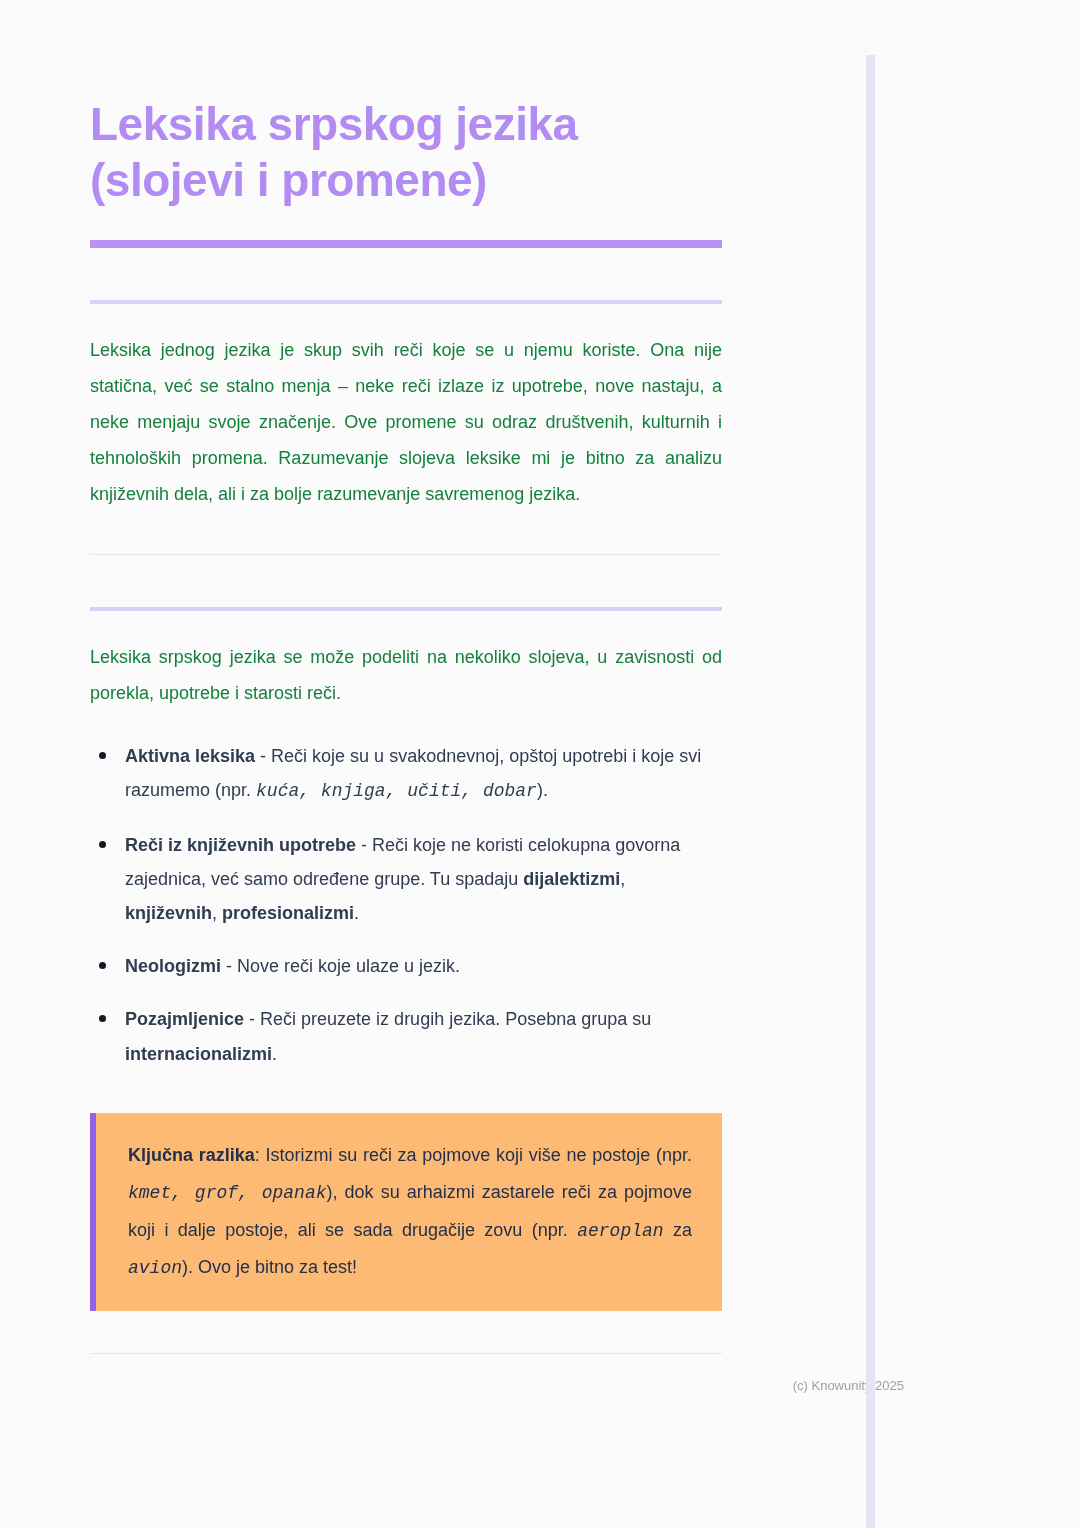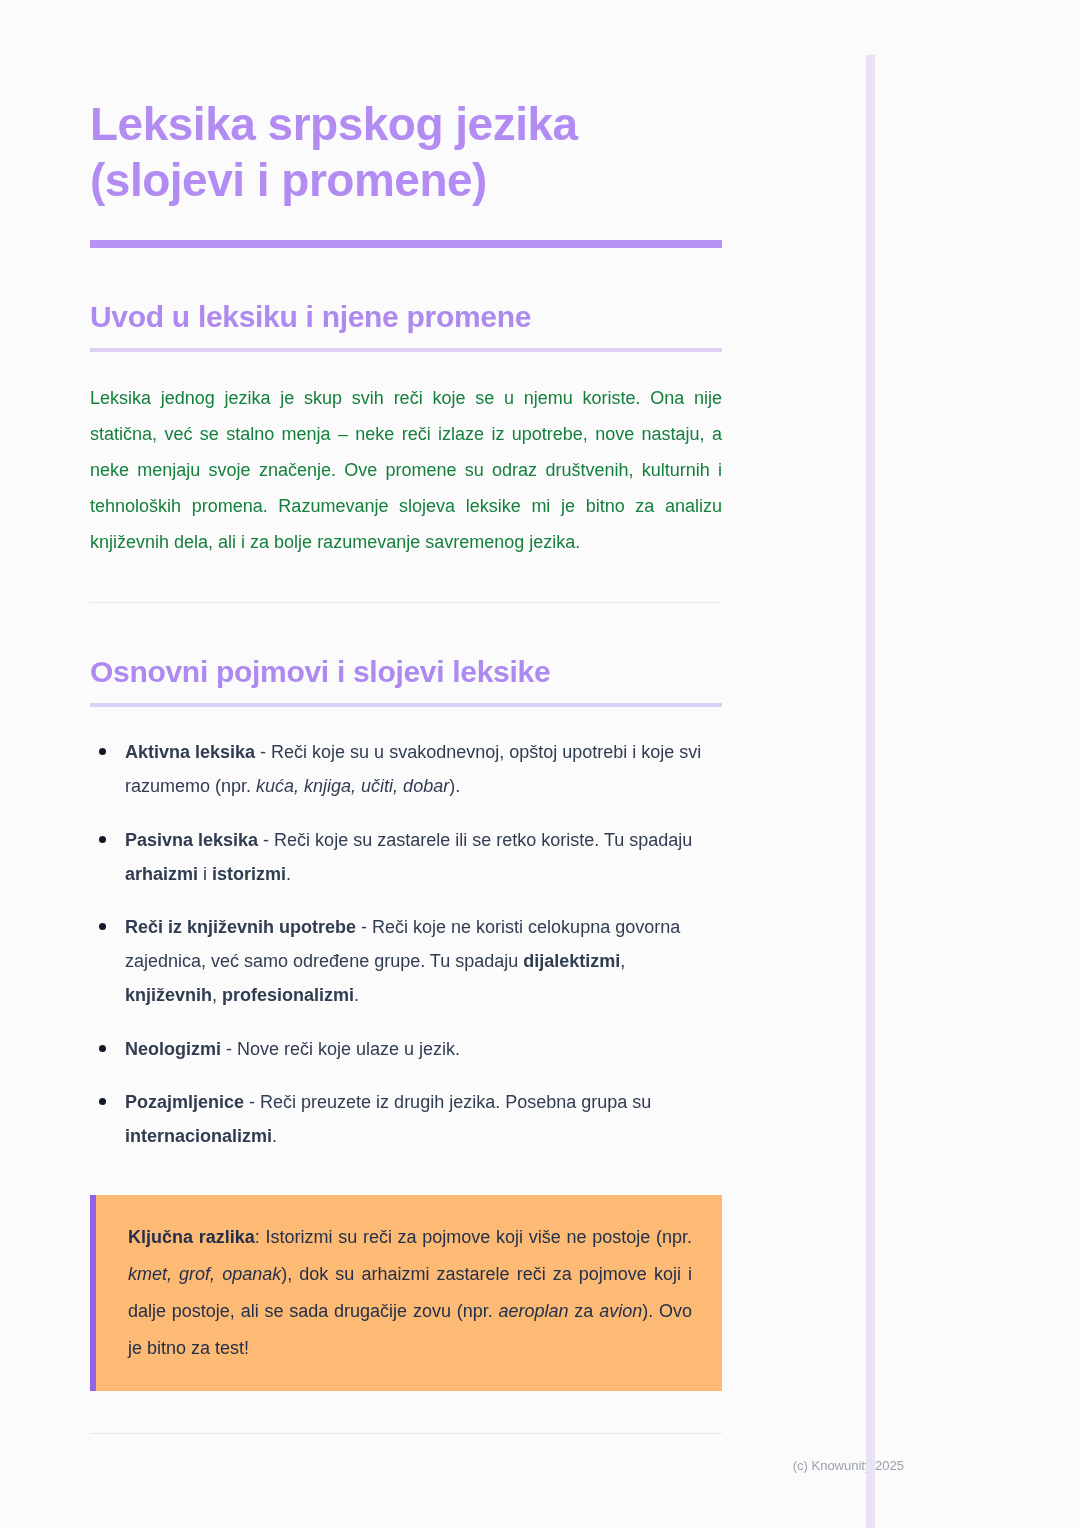--- a/index.html
+++ b/index.html
@@ -54,21 +54,21 @@
   }
   ul.layers li::before {
     content: "";
     position: absolute;
     left: 9px; top: 13px;
     width: 7px; height: 7px;
     border-radius: 50%;
     background: #111827;
   }
   .b { font-weight: bold; }
-  .i { font-style: italic; }
+  .i { font-style: italic; font-family: Liberation Mono, monospace; }
   .callout {
     margin-top: 42px;
     background: #fdba74;
     border-left: 6px solid #8f63e8;
     padding: 24px 30px 24px 32px;
   }
   .callout p {
     font-size: 18px;
     line-height: 2.05;
     text-align: justify;
@@ -86,34 +86,32 @@
 
 <div class="page">
   <div class="edge-bar"></div>
 
   <main class="content">
 
     <h1>Leksika srpskog jezika (slojevi i promene)</h1>
     <div class="accent-bar"></div>
 
     <section>
-      <h2>Uvod u leksiku i njene promene</h2>
       <div class="h-underline"></div>
       <p class="body-text">Leksika jednog jezika je skup svih reči koje se u njemu koriste. Ona nije statična, već se stalno menja – neke reči izlaze iz upotrebe, nove nastaju, a neke menjaju svoje značenje. Ove promene su odraz društvenih, kulturnih i tehnoloških promena. Razumevanje slojeva leksike mi je bitno za analizu književnih dela, ali i za bolje razumevanje savremenog jezika.</p>
     </section>
 
     <div class="divider"></div>
 
     <section>
-      <h2>Osnovni pojmovi i slojevi leksike</h2>
       <div class="h-underline"></div>
+      <p class="body-text">Leksika srpskog jezika se može podeliti na nekoliko slojeva, u zavisnosti od porekla, upotrebe i starosti reči.</p>
 
       <ul class="layers">
         <li><span class="b">Aktivna leksika</span><span> - Reči koje su u svakodnevnoj, opštoj upotrebi i koje svi razumemo (npr. </span><span class="i">kuća, knjiga, učiti, dobar</span><span>).</span></li>
-        <li><span class="b">Pasivna leksika</span><span> - Reči koje su zastarele ili se retko koriste. Tu spadaju </span><span class="b">arhaizmi</span><span> i </span><span class="b">istorizmi</span><span>.</span></li>
         <li><span class="b">Reči iz književnih upotrebe</span><span> - Reči koje ne koristi celokupna govorna zajednica, već samo određene grupe. Tu spadaju </span><span class="b">dijalektizmi</span><span>, </span><span class="b">književnih</span><span>, </span><span class="b">profesionalizmi</span><span>.</span></li>
         <li><span class="b">Neologizmi</span><span> - Nove reči koje ulaze u jezik.</span></li>
         <li><span class="b">Pozajmljenice</span><span> - Reči preuzete iz drugih jezika. Posebna grupa su </span><span class="b">internacionalizmi</span><span>.</span></li>
       </ul>
 
       <aside class="callout">
         <p><span class="b">Ključna razlika</span><span>: Istorizmi su reči za pojmove koji više ne postoje (npr. </span><span class="i">kmet, grof, opanak</span><span>), dok su arhaizmi zastarele reči za pojmove koji i dalje postoje, ali se sada drugačije zovu (npr. </span><span class="i">aeroplan</span><span> za </span><span class="i">avion</span><span>). Ovo je bitno za test!</span></p>
       </aside>
     </section>
 

